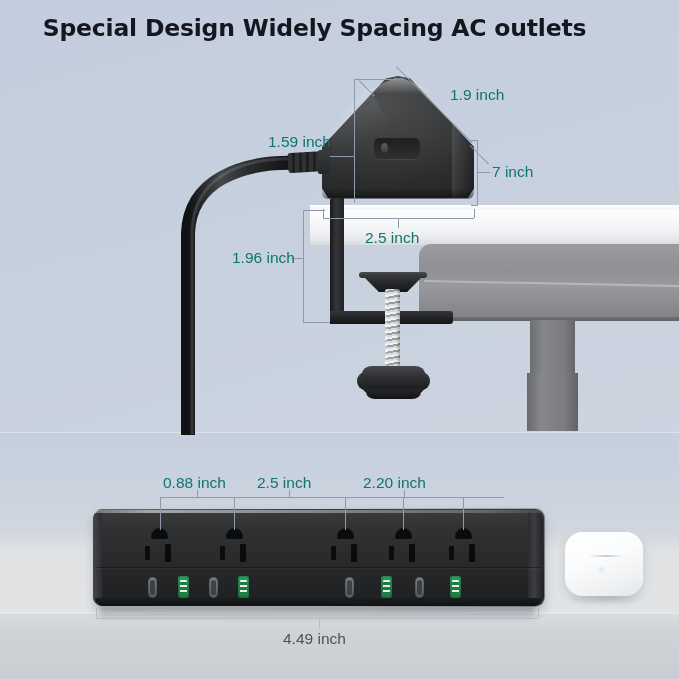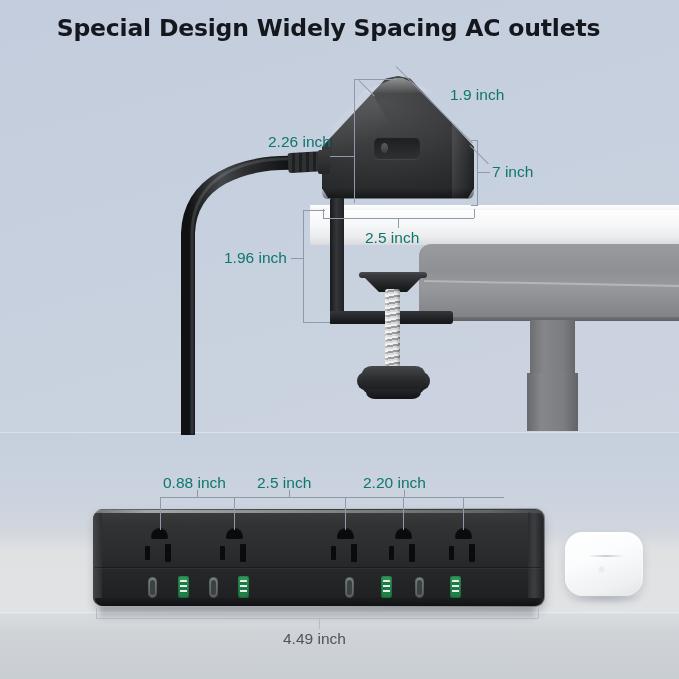--- a/index.html
+++ b/index.html
@@ -35,21 +35,20 @@
     background:linear-gradient(180deg,#eceef0,#d2d6da);
   }
 
   
   .title {
     position:absolute; left:0; top:14px; width:629px;
     text-align:center;
     font-size:23.5px; font-weight:bold; letter-spacing:-0.2px;
     color:#15171e;
     font-family:"DejaVu Sans", sans-serif;
-    margin-left:14px;
   }
 
   
   .desk-top {
     position:absolute; left:310px; top:210px; width:369px; height:35px;
     background:linear-gradient(180deg,#fdfdfd 0%,#f6f7f8 40%,#e9ebed 78%,#d8dadd 100%);
     border-top:1px solid #ffffff;
   }
   .desk-top-left-lip {
     position:absolute; left:310px; top:205px; width:369px; height:6px;
@@ -361,39 +360,39 @@
   <div class="screw-knob-base"></div>
 
   <div class="diag" style="left:396px; top:66px; width:108px; transform:rotate(45deg);"></div>
   <div class="diag" style="left:359px; top:80px; width:22px; transform:rotate(45deg);"></div>
   <div class="diag" style="left:470px; top:145px; width:26px; transform:rotate(45deg);"></div>
   <div class="gl h" style="left:354px; top:79px; width:42px;"></div>
   <div class="gl v" style="left:354px; top:79px; height:124px;"></div>
   <div class="dim-label" style="left:450px; top:86px;">1.9 inch</div>
 
   <div class="gl h" style="left:330px; top:156px; width:24px;"></div>
-  <div class="dim-label" style="left:268px; top:133px;">2.26 inch</div>
+  <div class="dim-label" style="left:268px; top:133px;">1.59 inch</div>
 
   <div class="gl v" style="left:477px; top:140px; height:66px;"></div>
   <div class="gl h" style="left:471px; top:140px; width:7px;"></div>
   <div class="gl h" style="left:471px; top:205px; width:7px;"></div>
   <div class="gl h" style="left:477px; top:172px; width:13px;"></div>
   <div class="dim-label" style="left:492px; top:163px;">7 inch</div>
 
   <div class="gl h" style="left:323px; top:218px; width:151px;"></div>
   <div class="gl v" style="left:323px; top:209px; height:9px;"></div>
   <div class="gl v" style="left:474px; top:209px; height:9px;"></div>
   <div class="gl v" style="left:398px; top:218px; height:10px;"></div>
   <div class="dim-label" style="left:365px; top:229px;">2.5 inch</div>
 
   <div class="gl v" style="left:303px; top:210px; height:113px;"></div>
   <div class="gl h" style="left:303px; top:210px; width:22px;"></div>
   <div class="gl h" style="left:303px; top:322px; width:27px;"></div>
   <div class="gl h" style="left:291px; top:258px; width:12px;"></div>
-  <div class="dim-label" style="left:224px; top:249px;">1.96 inch</div>
+  <div class="dim-label" style="left:232px; top:249px;">1.96 inch</div>
 
   <div class="strip-reflection"></div>
   <div class="strip-body"></div>
   <div class="strip-left-cap"></div>
   <div class="strip-right-cap"></div>
   <div class="strip-top-hl"></div>
   <div class="strip-face-split"></div>
   <div class="strip-bottom-edge"></div>
 
   <div class="outlet" style="left:136px; top:528px;">

